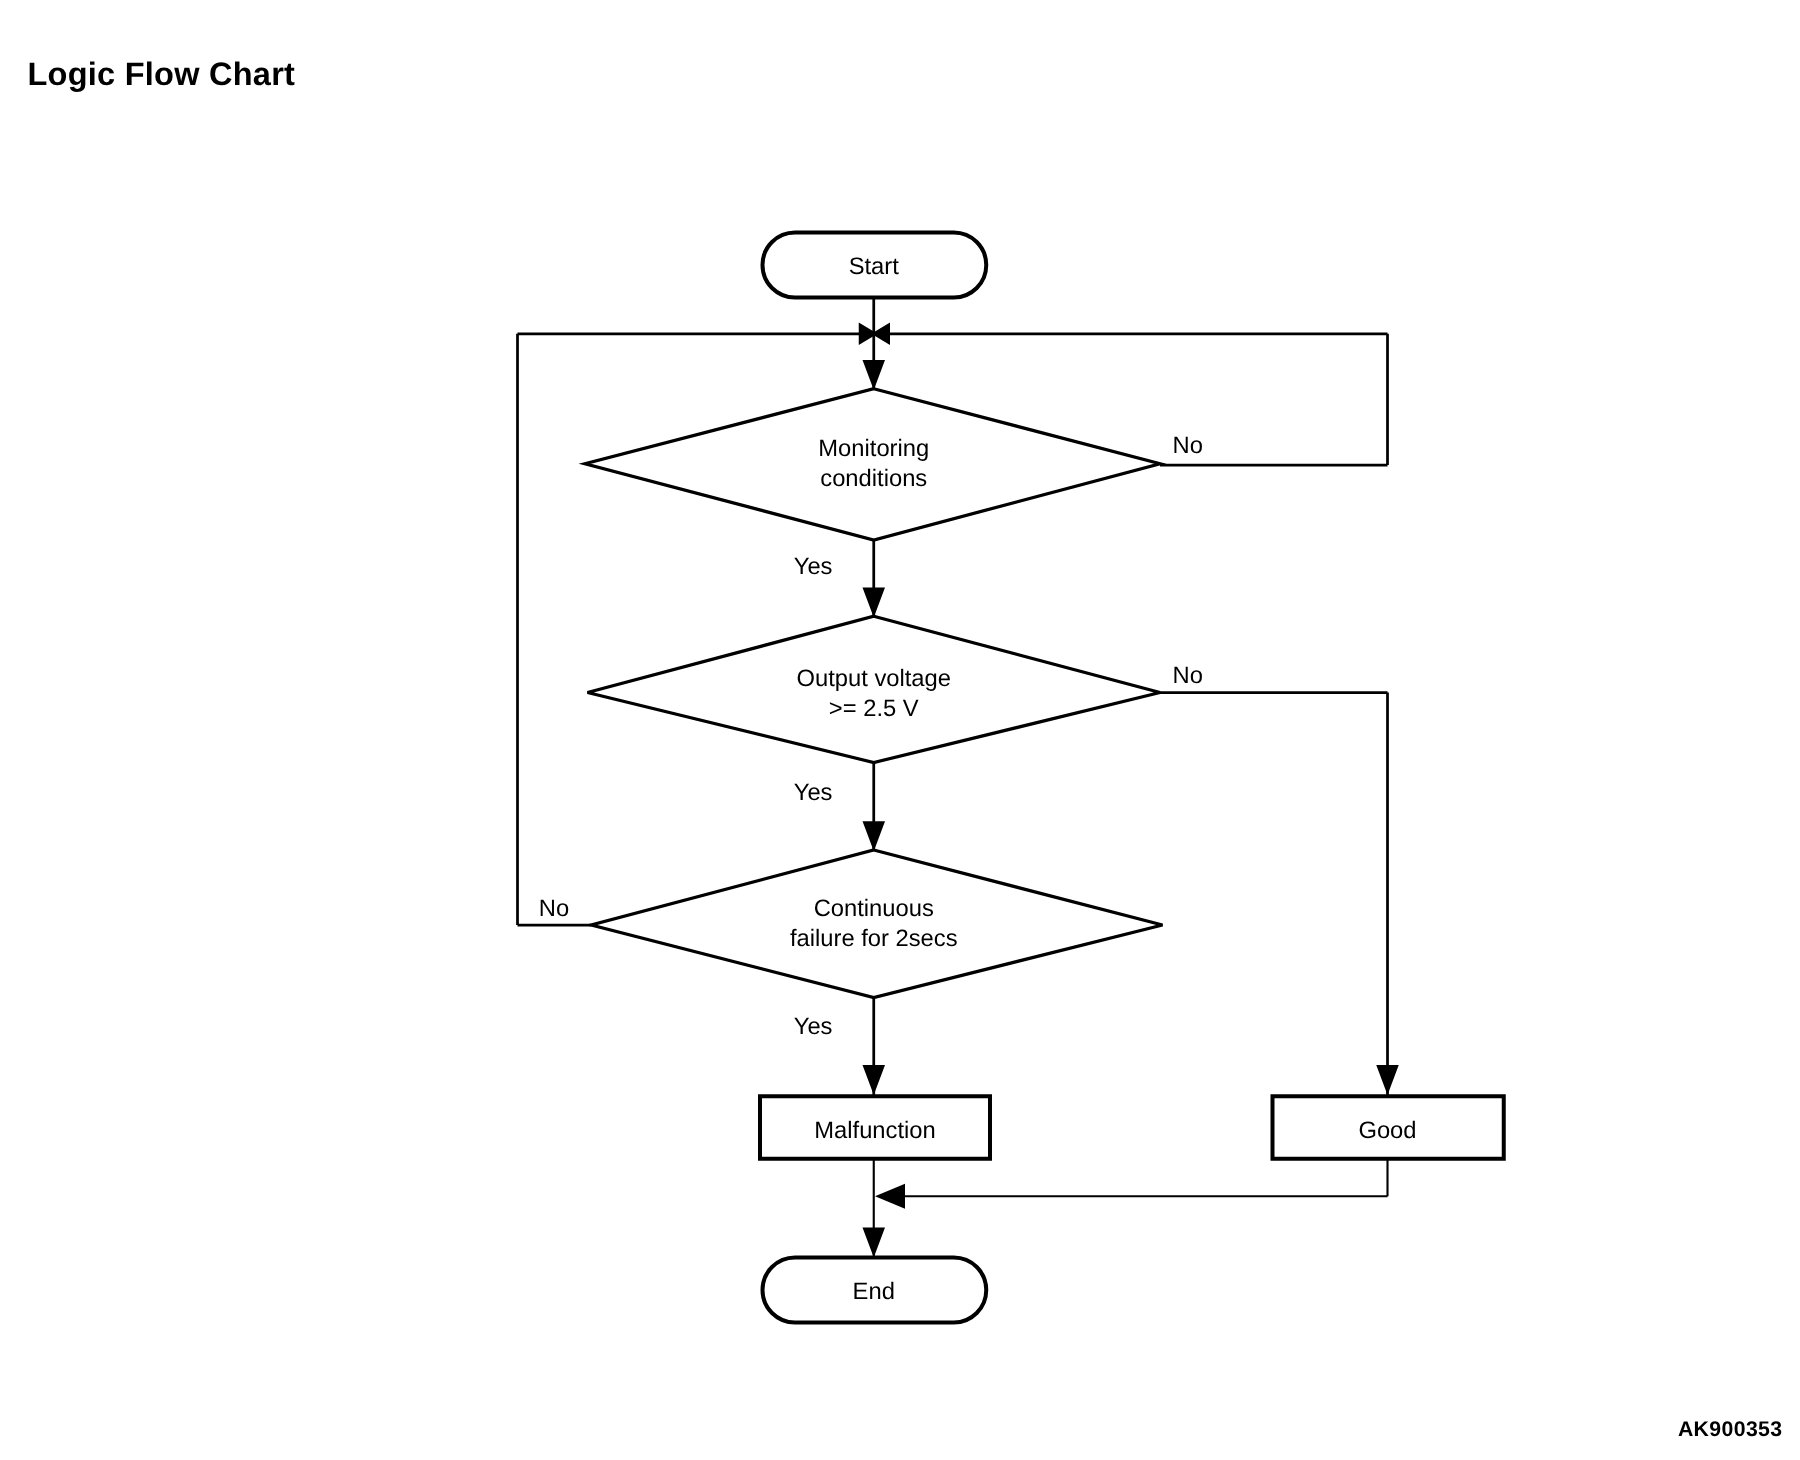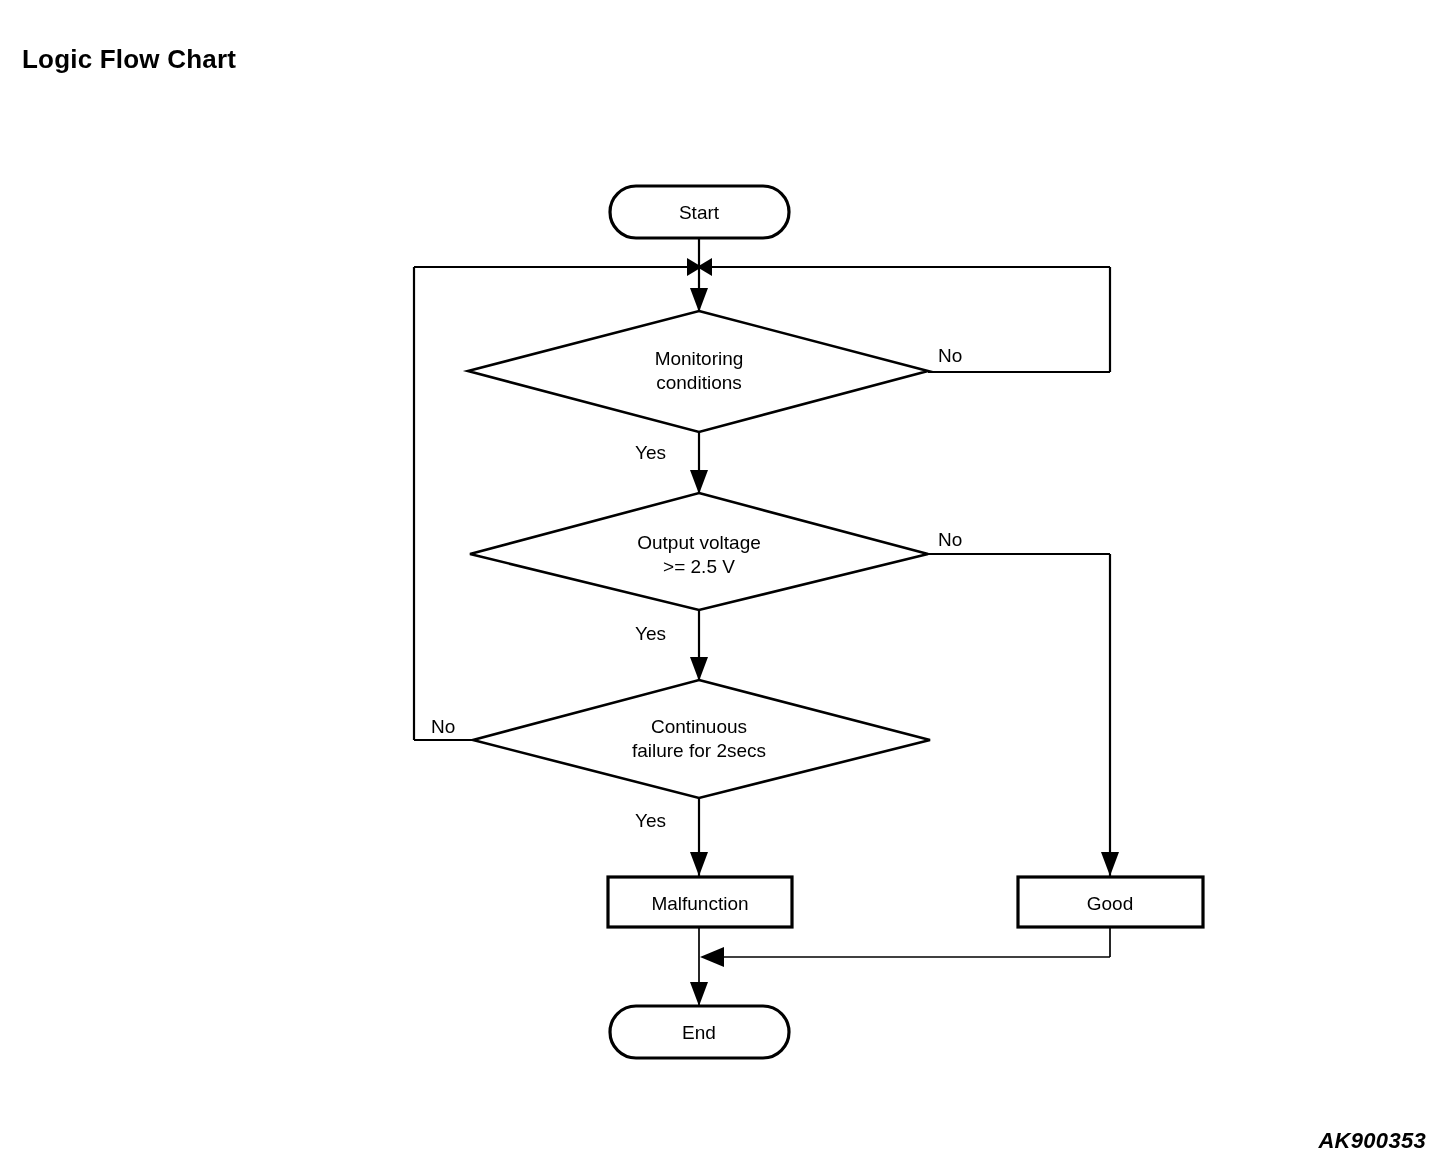--- a/index.html
+++ b/index.html
@@ -30,24 +30,23 @@
     position: absolute;
     left: 0;
     top: 0;
     width: 1440px;
     height: 1168px;
   }
   #figure-code {
     position: absolute;
     right: 14px;
     bottom: 14px;
-    font-size: 22px;
+    font-size: 17px;
     font-weight: bold;
     letter-spacing: 0.3px;
-    font-style: italic;
   }
   .node-text {
     font-family: "Liberation Sans", sans-serif;
     font-size: 19px;
     text-anchor: middle;
     fill: #000000;
   }
   .edge-label {
     font-family: "Liberation Sans", sans-serif;
     font-size: 19px;

